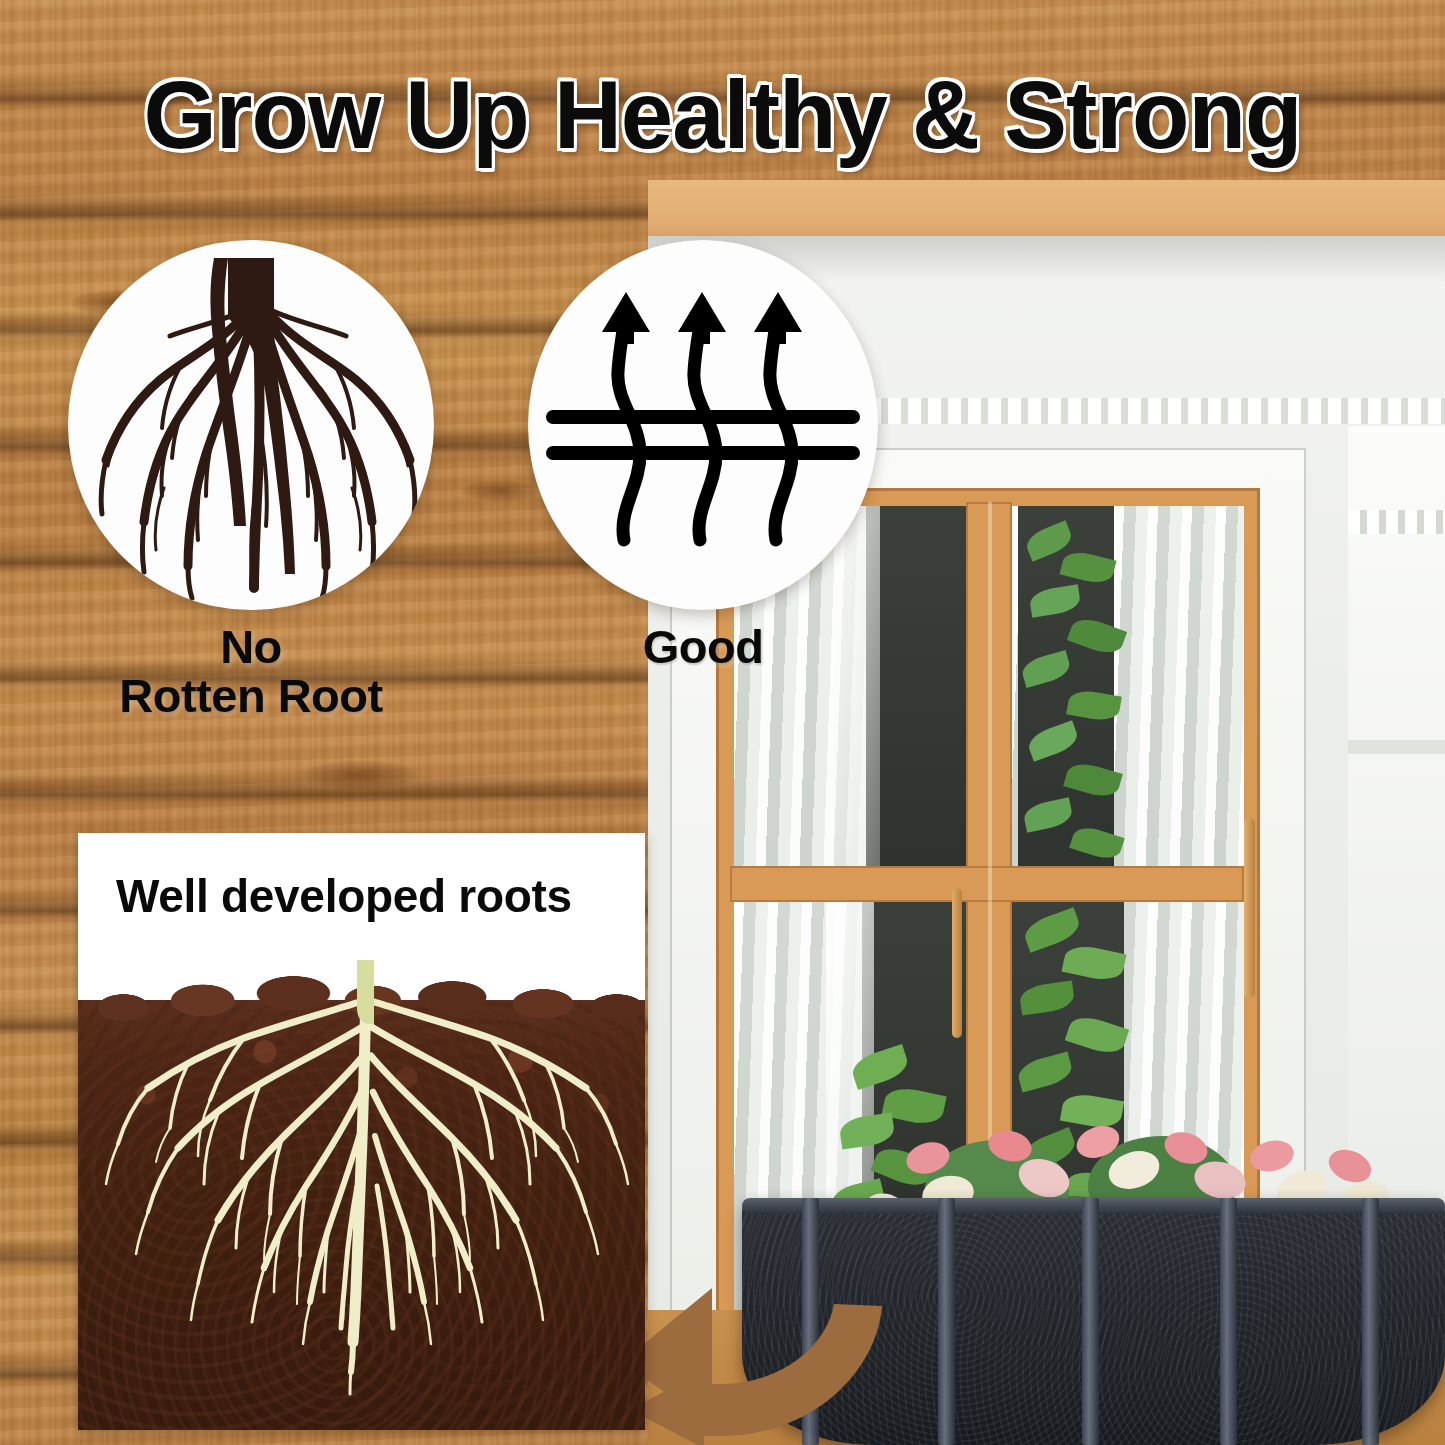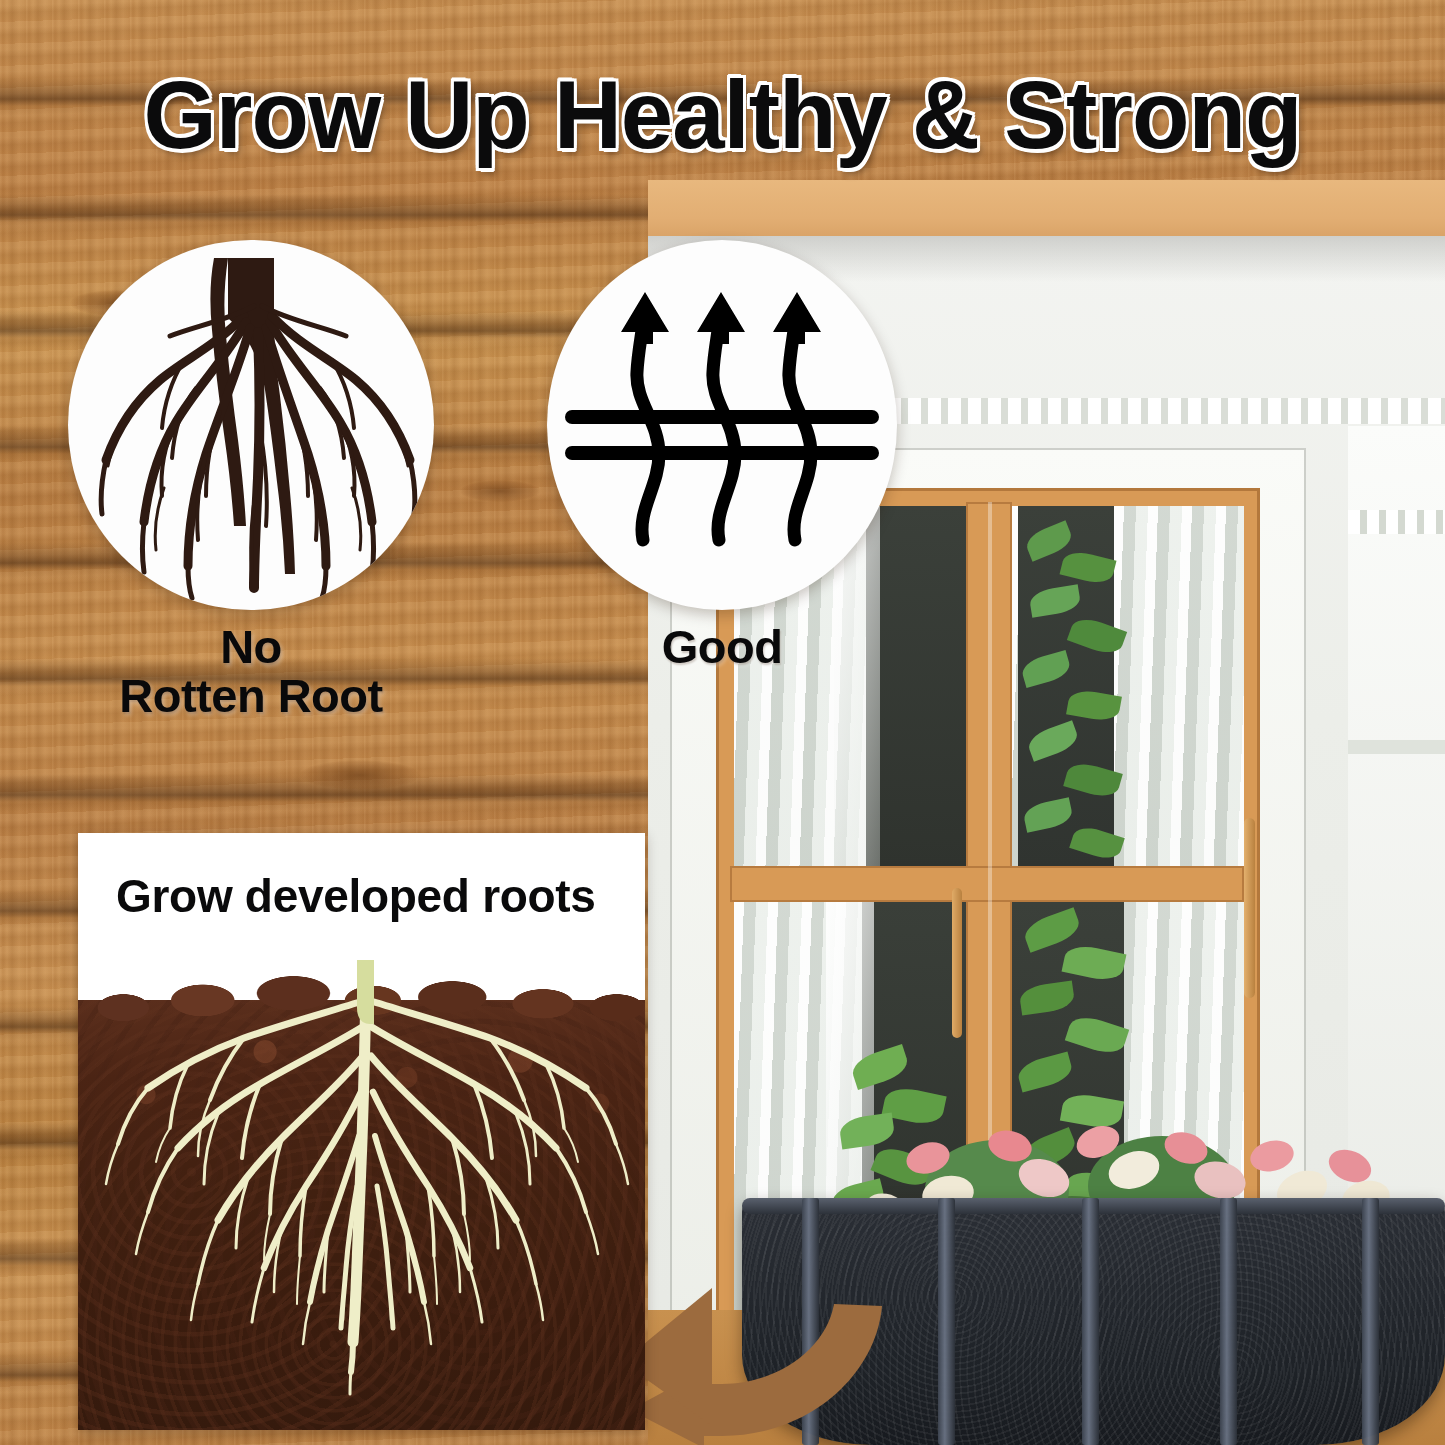--- a/index.html
+++ b/index.html
@@ -307,21 +307,21 @@
           <path d="M194 66 C220 80,252 86,278 96" stroke-width="5"></path>
         </g>
       </svg>
     </div>
     <div class="cap cap-2line" style="top:382px;">
       <div>No</div>
       <div>Rotten Root</div>
     </div>
   </div>
 
-  <div class="badge" style="left:547px;top:240px;width:350px;height:370px;">
+  <div class="badge" style="left:528px;top:240px;width:350px;height:370px;">
     <div class="disc" style="width:350px;height:370px;">
       <svg viewBox="0 0 350 370" width="350" height="370">
         <g stroke="#000" fill="none" stroke-width="13" stroke-linecap="round">
           <path d="M96 300 C90 270,112 246,112 214 C112 182,88 162,90 132 C91 110,96 90,98 66"></path>
           <path d="M172 300 C166 270,188 246,188 214 C188 182,164 162,166 132 C167 110,172 90,174 66"></path>
           <path d="M248 300 C242 270,264 246,264 214 C264 182,240 162,242 132 C243 110,248 90,250 66"></path>
         </g>
         <g fill="#000">
           <path d="M98 52 L74 92 L90 92 L90 104 L106 104 L106 92 L122 92 Z"></path>
           <path d="M174 52 L150 92 L166 92 L166 104 L182 104 L182 92 L198 92 Z"></path>
@@ -403,21 +403,21 @@
   <div class="arrow-wrap">
     <svg viewBox="0 0 300 190" width="300" height="190">
       <path d="M288 48 C282 118,214 178,128 178 L110 178 L110 190 L36 152 L110 112 L110 126 L128 126
                C182 126,232 92,240 46 Z" fill="#9c6b3e"></path>
       <path d="M40 52 L40 160 L116 190 L116 26 Z" fill="#9c6b3e" opacity="0"></path>
       <path d="M118 30 L28 104 L118 168 Z" fill="#9c6b3e"></path>
     </svg>
   </div>
 
   <div class="inset">
-    <div class="inset-title">Grow developed roots</div>
+    <div class="inset-title">Well developed roots</div>
     <div class="soil">
       <div class="soil-crest"></div>
     </div>
     <svg class="inset-root-svg" viewBox="0 0 567 470">
       <g stroke="#efeec8" fill="none" stroke-linecap="round">
 
         <path d="M288 0 C288 60,286 120,284 180 C282 240,280 290,278 330 C277 352,276 368,275 382" stroke-width="11"></path>
         <path d="M275 382 C275 394,274 404,273 412" stroke-width="6"></path>
         <path d="M273 412 C272 420,272 428,272 434" stroke-width="3"></path>
 

